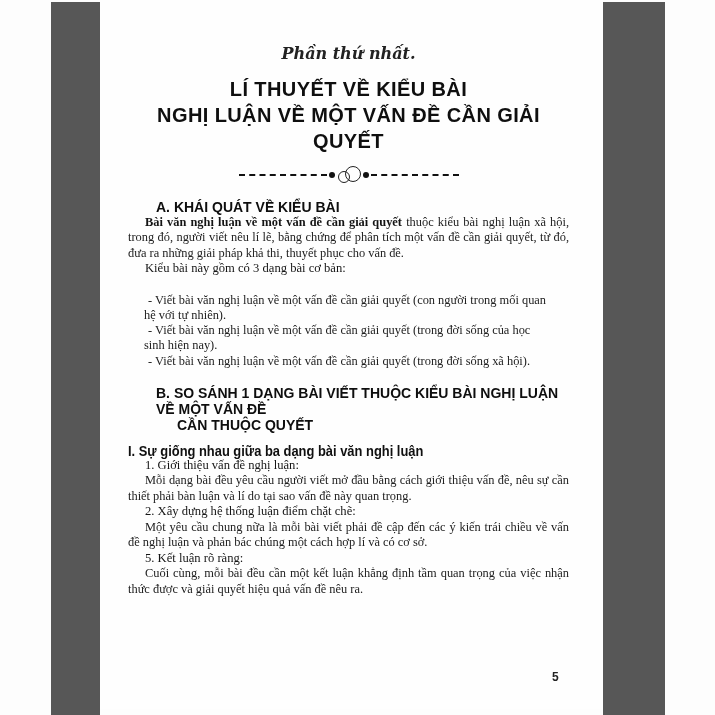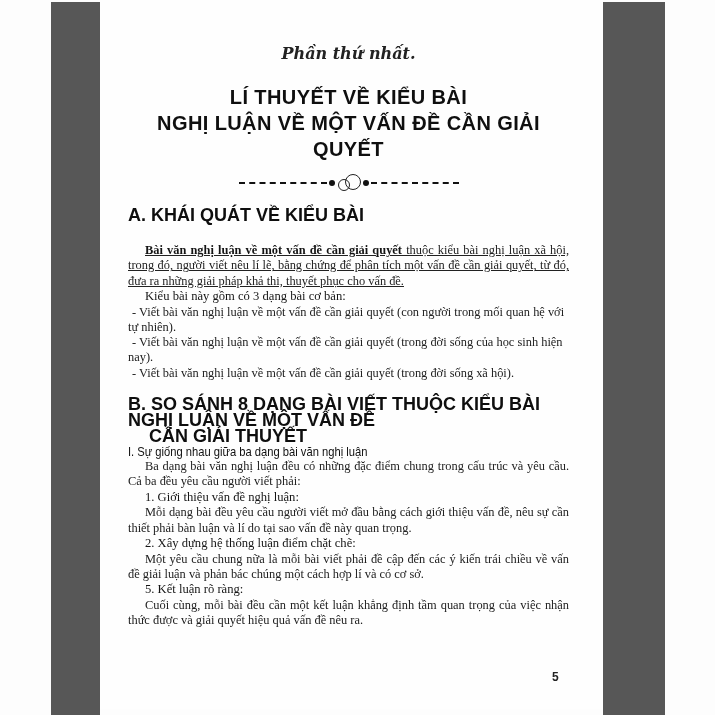--- a/index.html
+++ b/index.html
@@ -23,54 +23,56 @@
     font-family:"DejaVu Serif", serif;
     font-style:italic; font-weight:bold;
     font-size:16px; line-height:20px; color:#222;
   }
   .main-title {
     text-align:center;
     font-family:"Liberation Sans", sans-serif;
     font-weight:900; color:#0f0f0f;
     font-size:20px; line-height:26px; letter-spacing:0.4px;
   }
-  .main-title.first { margin-top:20px; }
+  .main-title.first { margin-top:12px; }
 
   .divider { display:flex; align-items:center; justify-content:center; margin-top:12px; height:18px; }
   .dash-seg { width:88px; border-top:2px dashed #111; }
   .dot { width:6px; height:6px; background:#111; border-radius:50%; margin:0 2px; }
   .rings { position:relative; width:24px; height:18px; }
   .ring { position:absolute; border:1.5px solid #222; border-radius:50%; background:transparent; }
   .ring.big   { width:14px; height:14px; right:0; top:0; }
   .ring.small { width:10px; height:10px; left:1px; top:5px; }
 
   .sec-heading {
     font-family:"Liberation Sans", sans-serif;
-    font-weight:bold; font-size:18px; line-height:16px; color:#0e0e0e;
+    font-weight:bold; font-size:14px; line-height:16px; color:#0e0e0e;
     margin-top:15px;
+    margin-left:28px;
   }
   .sec-heading .hang { display:block; padding-left:21px; }
 
   .sub-heading {
     font-family:"Liberation Sans", sans-serif;
-    font-weight:normal; font-size:13px; line-height:15px; color:#101010;
+    font-weight:bold; font-size:15px; line-height:15px; color:#101010;
+    margin-top:10px;
   }
   .sub-heading .squeeze { display:inline-block; transform:scaleX(0.86); transform-origin:left center; white-space:nowrap; }
 
   p.body {
     margin:0; font-size:12.4px; line-height:15.4px;
     text-align:justify; text-indent:17px; color:#212121;
   }
-  p.body.first { margin-top:20px;text-decoration:underline; }
+  p.body.first { margin-top:0; }
   p.body b { color:#141414; }
   .item-title {
     margin:0; font-size:12.6px; line-height:15.6px; font-weight:normal;
     text-indent:17px; color:#151515;
   }
-  .bullets { margin:0; }
+  .bullets { margin:16px; }
   .bullet { margin:0; font-size:12.4px; line-height:15.2px; text-indent:4px; color:#212121; }
 
   .page-number {
     position:absolute; left:452px; top:670px;
     font-family:"Liberation Sans", sans-serif;
     font-weight:bold; font-size:12px; color:#222;
   }
 </style>
 </head>
 <body>
@@ -103,33 +105,32 @@
 
       <p class="item-title">Kiểu bài này gồm có 3 dạng bài cơ bản:</p>
 
       <div class="bullets">
         <p class="bullet">- Viết bài văn nghị luận về một vấn đề cần giải quyết (con người trong mối quan hệ với tự nhiên).</p>
         <p class="bullet">- Viết bài văn nghị luận về một vấn đề cần giải quyết (trong đời sống của học sinh hiện nay).</p>
         <p class="bullet">- Viết bài văn nghị luận về một vấn đề cần giải quyết (trong đời sống xã hội).</p>
       </div>
 
       <div class="sec-heading">
-        <span>B. SO SÁNH 8 DẠNG BÀI VIẾT THUỘC KIỂU BÀI NGHỊ LUẬN VỀ MỘT VẤN ĐỀ</span>
-        <span class="hang">CẦN GIẢI THUYẾT</span>
+        <span>B. SO SÁNH 1 DẠNG BÀI VIẾT THUỘC KIỂU BÀI NGHỊ LUẬN VỀ MỘT VẤN ĐỀ</span>
+        <span class="hang">CẦN THUỘC QUYẾT</span>
       </div>
 
       <div class="sub-heading"><span class="squeeze">I. Sự giống nhau giữa ba dạng bài văn nghị luận</span></div>
-      <p class="body">Ba dạng bài văn nghị luận đều có những đặc điểm chung trong cấu trúc và yêu cầu. Cả ba đều yêu cầu người viết phải:</p>
 
       <p class="item-title">1. Giới thiệu vấn đề nghị luận:</p>
       <p class="body">Mỗi dạng bài đều yêu cầu người viết mở đầu bằng cách giới thiệu vấn đề, nêu sự cần thiết phải bàn luận và lí do tại sao vấn đề này quan trọng.</p>
 
       <p class="item-title">2. Xây dựng hệ thống luận điểm chặt chẽ:</p>
 
-      <p class="body">Một yêu cầu chung nữa là mỗi bài viết phải đề cập đến các ý kiến trái chiều về vấn đề giải luận và phản bác chúng một cách hợp lí và có cơ sở.</p>
+      <p class="body">Một yêu cầu chung nữa là mỗi bài viết phải đề cập đến các ý kiến trái chiều về vấn đề nghị luận và phản bác chúng một cách hợp lí và có cơ sở.</p>
 
 
       <p class="item-title">5. Kết luận rõ ràng:</p>
       <p class="body">Cuối cùng, mỗi bài đều cần một kết luận khẳng định tầm quan trọng của việc nhận thức được và giải quyết hiệu quả vấn đề nêu ra.</p>
 
     </div>
 
     <div class="page-number">5</div>
   </div>
 </div>

